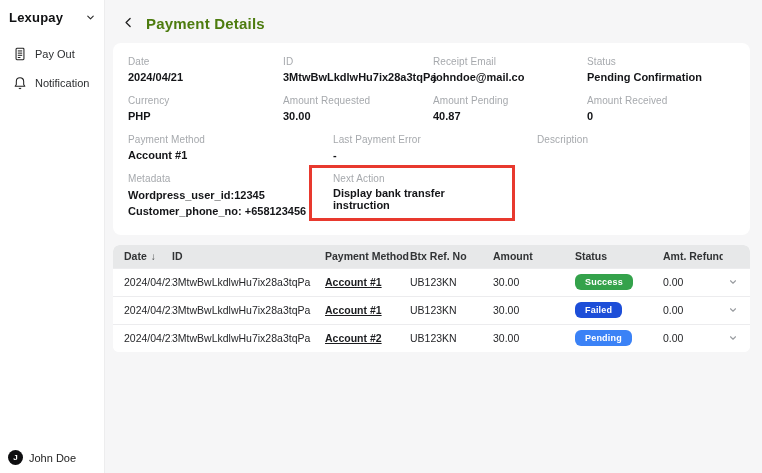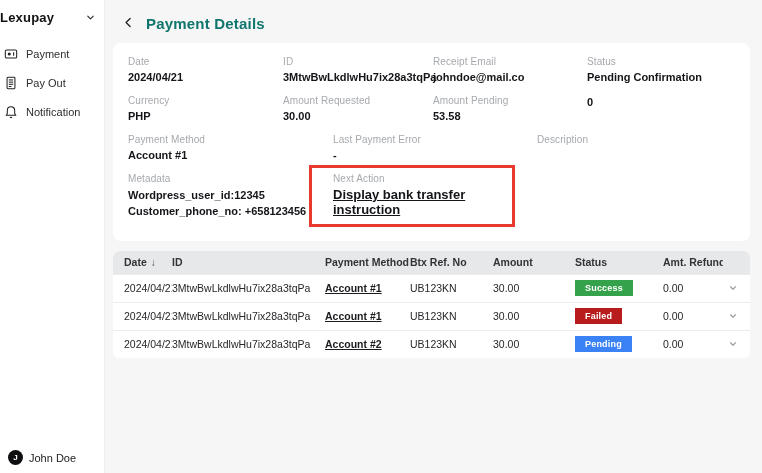--- a/index.html
+++ b/index.html
@@ -10,21 +10,21 @@
     color:#17181a;
     display:flex;
     font-size:11px;
   }
   
   .sidebar {
     width:105px; min-width:105px; height:473px;
     background:#ffffff;
     border-right:1px solid #ededee;
     position:relative;
-    padding:8px 8px 0 0;
+    padding:8px 8px 0 9px;
     text-align:center;
   }
   .brand-row { display:flex; align-items:center; justify-content:space-between; padding:2px 0 0 0; }
   .brand-name { font-size:13px; font-weight:700; letter-spacing:.2px; color:#101113; }
   .brand-chevron { color:#2a2a2a; display:flex; }
   .nav { margin-top:14px; }
   .nav-item {
     display:flex; align-items:center; gap:8px;
     height:29px; padding-left:4px;
     color:#2c2e30; cursor:pointer;
@@ -40,21 +40,21 @@
     background:#0e0e10; color:#fff;
     font-size:8px; font-weight:700;
     display:flex; align-items:center; justify-content:center;
   }
   .user-name { font-size:11px; color:#222; }
 
   
   .main { flex:1; padding:0 12px 0 8px; position:relative; }
   .page-header { display:flex; align-items:center; gap:11px; padding:15px 0 11px 9px; }
   .back-btn { display:flex; align-items:center; color:#222; cursor:pointer; background:none; border:none; }
-  .page-title { font-size:15px; font-weight:700; color:#0f766e; letter-spacing:.2px; }
+  .page-title { font-size:15px; font-weight:700; color:#4d7c0f; letter-spacing:.2px; }
 
   
   .card {
     background:#fff; border-radius:8px;
     width:637px;
     padding:13px 15px 4px 15px;
   }
   .grid4 { display:grid; grid-template-columns:155px 150px 154px 1fr; }
   .grid3 { display:grid; grid-template-columns:205px 204px 1fr; }
   .field { margin-bottom:10px; padding-right:12px; }
@@ -63,70 +63,60 @@
   .field-value.regular { font-weight:400; color:#1c1d20; }
   .desc-value { max-width:193px; }
   .meta-line { font-size:11px; color:#141518; font-weight:600; line-height:1.5; }
   .next-action-wrap { position:relative; }
   .annotation-box {
     display:inline-block;
     border:3px solid #0f172a;
     padding:5px 12px 7px 21px;
     margin:-8px 10px 0 -24px;
   }
-  .action-link { font-size:13px; font-weight:600; color:#141518; text-decoration:underline; cursor:pointer;text-align:center; }
+  .action-link { font-size:11px; font-weight:600; color:#141518; cursor:pointer;text-align:center; }
 
   
   .table-card { margin-top:10px; width:637px; background:#fff; border-radius:6px; overflow:hidden; }
   .t-row { display:flex; align-items:center; height:28px; border-top:1px solid #ececee; background:#fff; }
   .t-head { height:23px; background:#e7e8e9; border-top:none; border-radius:6px 6px 0 0; }
   .t-head .t-cell { font-weight:600; color:#313335; font-size:10.5px; }
   .t-cell { font-size:10.5px; color:#26272a; white-space:nowrap; overflow:hidden; }
   .c-date { width:48px; margin-left:11px; display:flex; align-items:center; gap:4px; }
   .c-id { width:153px; }
   .c-pm { width:85px; }
   .c-btx { width:83px; }
   .c-amount { width:82px; }
   .c-status { width:88px; }
   .c-ref { width:60px; }
   .c-chev { flex:1; display:flex; justify-content:flex-end; padding-right:12px; color:#9a9da1; cursor:pointer; }
   .sort-arrow { font-size:10px; color:#4a4c4e; }
   .pm-link { font-weight:600; text-decoration:underline; cursor:pointer; color:#1b1c1f; }
   .pill {
     display:inline-block; color:#fff; font-size:9px; font-weight:600;
-    padding:3px 10px; border-radius:0; letter-spacing:.2px;
+    padding:3px 10px; border-radius:6px; letter-spacing:.2px;
   }
 </style>
 </head>
 <body>
 
 <aside class="sidebar">
   <div class="brand-row">
     <span class="brand-name">Lexupay</span>
     <span class="brand-chevron">
       <svg width="11" height="11" viewBox="0 0 16 16" fill="none" stroke="currentColor" stroke-width="1.6" stroke-linecap="round" stroke-linejoin="round">
           <polyline points="4,6 8,10 12,6"></polyline>
         </svg>
     </span>
   </div>
 
   <nav class="nav">
     <div class="nav-item">
       <span class="icon">
         <svg width="14" height="14" viewBox="0 0 16 16" fill="none" stroke="currentColor" stroke-width="1.2">
-            <rect x="1.5" y="3.5" width="13" height="9" rx="1.5"></rect>
-            <circle cx="6" cy="8" r="1.8" fill="currentColor" stroke="none"></circle>
-            <line x1="11" y1="6" x2="11" y2="10"></line>
-          </svg>
-      </span>
-      <span class="nav-label">Payment</span>
-    </div>
-    <div class="nav-item">
-      <span class="icon">
-        <svg width="14" height="14" viewBox="0 0 16 16" fill="none" stroke="currentColor" stroke-width="1.2">
             <rect x="3.5" y="1.5" width="9" height="13" rx="1"></rect>
             <line x1="5.5" y1="4.5" x2="10.5" y2="4.5"></line>
             <line x1="5.5" y1="7" x2="10.5" y2="7"></line>
             <line x1="5.5" y1="9.5" x2="10.5" y2="9.5"></line>
             <line x1="5.5" y1="12" x2="8.5" y2="12"></line>
           </svg>
       </span>
       <span class="nav-label">Pay Out</span>
     </div>
     <div class="nav-item">
@@ -180,23 +170,24 @@
       <div class="field">
         <div class="field-label">Currency</div>
         <div class="field-value">PHP</div>
       </div>
       <div class="field">
         <div class="field-label">Amount Requested</div>
         <div class="field-value">30.00</div>
       </div>
       <div class="field">
         <div class="field-label">Amount Pending</div>
-        <div class="field-value">53.58</div>
-      </div>
-      <div class="field">
+        <div class="field-value">40.87</div>
+      </div>
+      <div class="field">
+        <div class="field-label">Amount Received</div>
         <div class="field-value">0</div>
       </div>
     </div>
 
     <div class="grid3">
       <div class="field">
         <div class="field-label">Payment Method</div>
         <div class="field-value">Account #1</div>
       </div>
       <div class="field">
@@ -250,21 +241,21 @@
           </svg>
       </div>
     </div>
 
     <div class="t-row">
       <div class="t-cell c-date">2024/04/21</div>
       <div class="t-cell c-id">3MtwBwLkdlwHu7ix28a3tqPa</div>
       <div class="t-cell c-pm"><a class="pm-link">Account #1</a></div>
       <div class="t-cell c-btx">UB123KN</div>
       <div class="t-cell c-amount">30.00</div>
-      <div class="t-cell c-status"><span class="pill" style="background-color: #b91c1c;">Failed</span></div>
+      <div class="t-cell c-status"><span class="pill" style="background-color: #1d4ed8;">Failed</span></div>
       <div class="t-cell c-ref">0.00</div>
       <div class="c-chev">
         <svg width="10" height="10" viewBox="0 0 16 16" fill="none" stroke="currentColor" stroke-width="1.8" stroke-linecap="round" stroke-linejoin="round">
             <polyline points="4,6 8,10 12,6"></polyline>
           </svg>
       </div>
     </div>
 
     <div class="t-row">
       <div class="t-cell c-date">2024/04/21</div>

